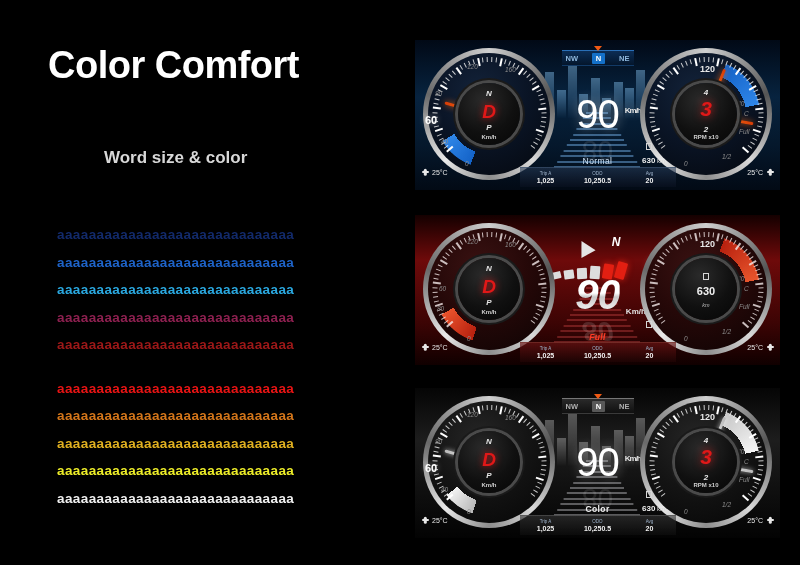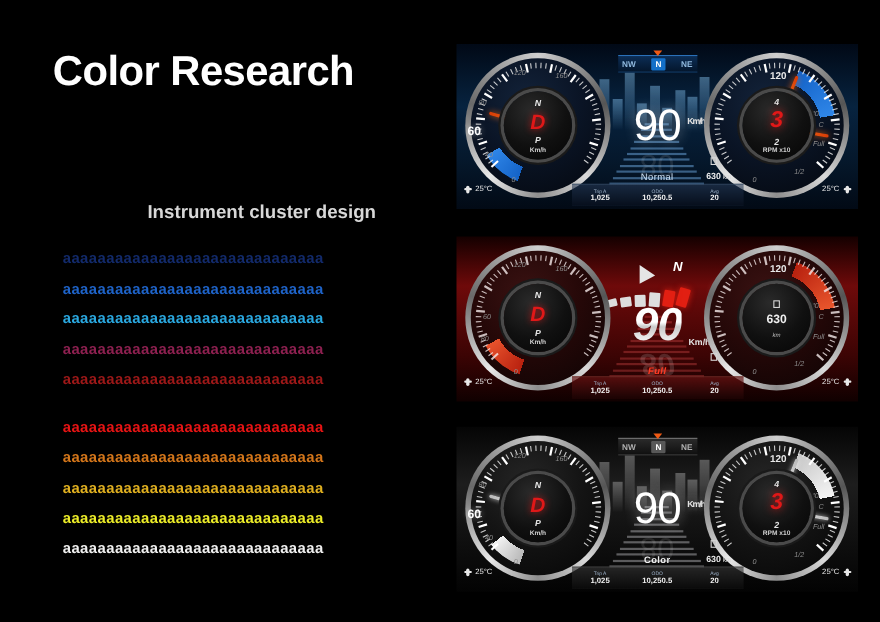--- a/index.html
+++ b/index.html
@@ -260,22 +260,22 @@
   .mini { position:absolute; font-size:6px; color:#d6d6d6; }
   .mini b { font-size:8px; color:#f0f0f0; }
   .mini-icon { display:inline-block; width:6px; height:7px; border:1px solid #d6d6d6; vertical-align:-1px; }
 </style>
 </head>
 <body>
 
 <div id="root">
 
   <div class="left-col">
-    <div class="page-title">Color Research</div>
-    <div class="sub-line sub-3">Instrument cluster design</div>
+    <div class="page-title">Color Comfort</div>
+    <div class="sub-line sub-2">Word size &amp; color</div>
 
     <div class="swatch-stack">
       <div class="swatch-row" id="sw-a0" style="color: rgb(18, 42, 107);">aaaaaaaaaaaaaaaaaaaaaaaaaaaaaa</div>
       <div class="gap-row"></div>
       <div class="swatch-row" id="sw-a1" style="color: rgb(30, 99, 200);">aaaaaaaaaaaaaaaaaaaaaaaaaaaaaa</div>
       <div class="gap-row"></div>
       <div class="swatch-row" id="sw-a2" style="color: rgb(42, 168, 224);">aaaaaaaaaaaaaaaaaaaaaaaaaaaaaa</div>
       <div class="gap-row"></div>
       <div class="swatch-row" id="sw-a3" style="color: rgb(142, 32, 80);">aaaaaaaaaaaaaaaaaaaaaaaaaaaaaa</div>
       <div class="gap-row"></div>

